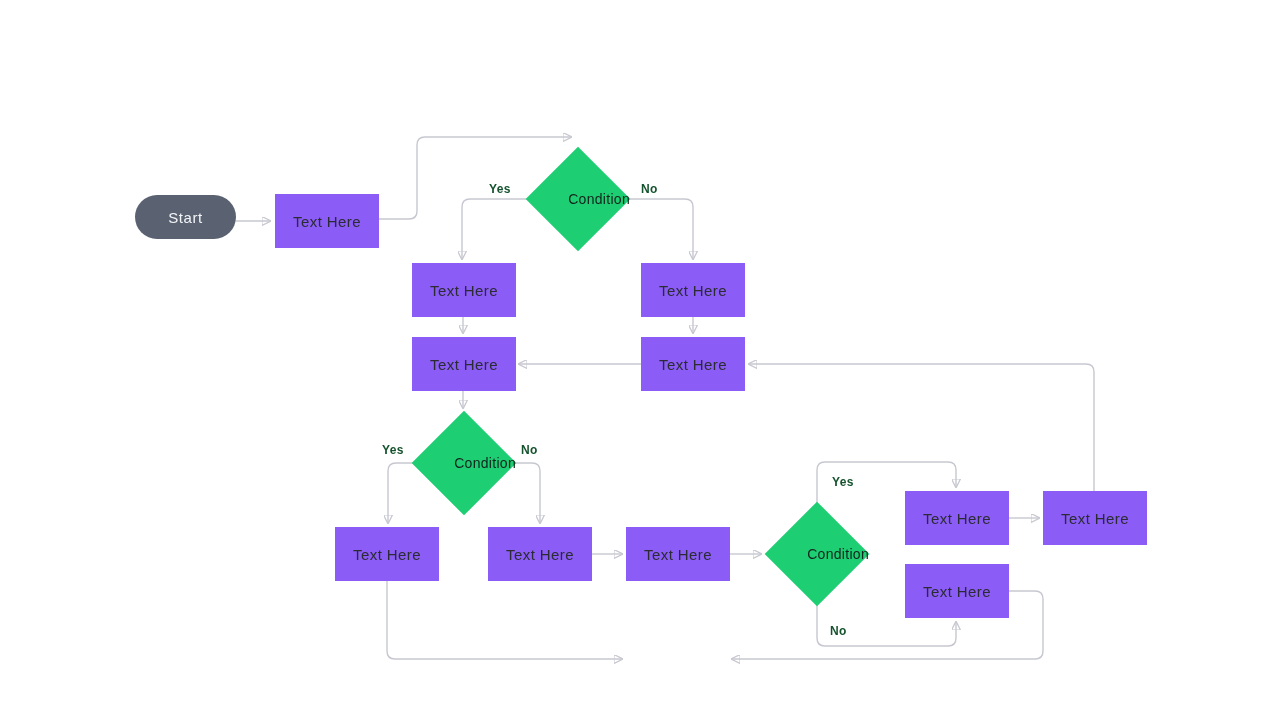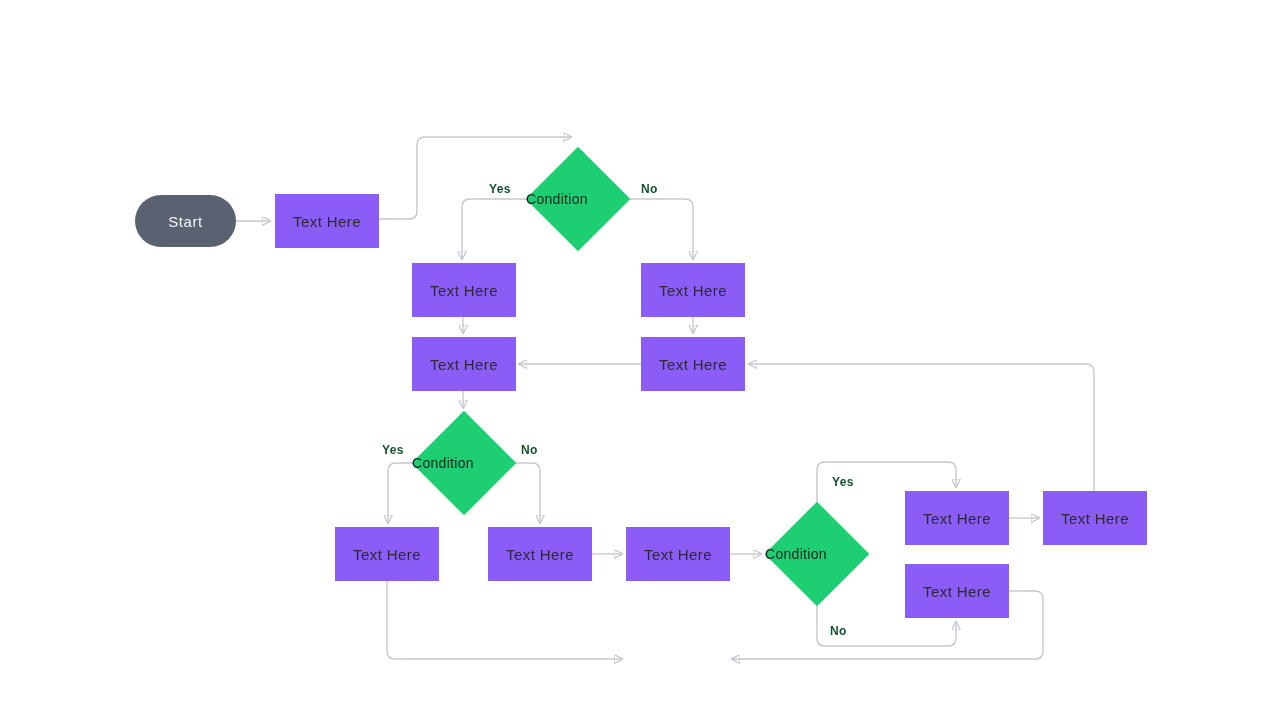--- a/index.html
+++ b/index.html
@@ -21,25 +21,25 @@
     position:absolute; width:104px; height:54px; background:#8b5cf6;
     display:flex; align-items:center; justify-content:center;
     font-size:15px; color:#2b2b33; letter-spacing:0.4px;
   }
 
   .pill {
     position:absolute; background:#5a6272; color:#f4f5f7; border-radius:999px;
     display:flex; align-items:center; justify-content:center;
     font-size:15px; letter-spacing:0.6px;
   }
-  .pill.start { left:135px; top:195px; width:101px; height:52px; }
+  .pill.start { left:135px; top:195px; width:101px; height:44px; }
   .pill.stop  { left:626px; top:631px; width:102px; height:56px; }
 
   .diamond { position:absolute; width:104px; height:104px;
-    display:flex; align-items:center; justify-content:flex-start; }
+    display:flex; align-items:center; justify-content:flex-end; }
   .diamond::before {
     content:""; position:absolute; inset:15px; background:#1dce73; transform:rotate(45deg);
   }
   .diamond span { position:relative; font-size:14px; color:#15241c; letter-spacing:0.3px; }
   .diamond.d1 { left:526px; top:147px; }
   .diamond.d2 { left:412px; top:411px; }
   .diamond.d3 { left:765px; top:502px; }
 
   .blabel {
     position:absolute; font-size:12px; font-weight:700; color:#14532d; letter-spacing:0.4px;

